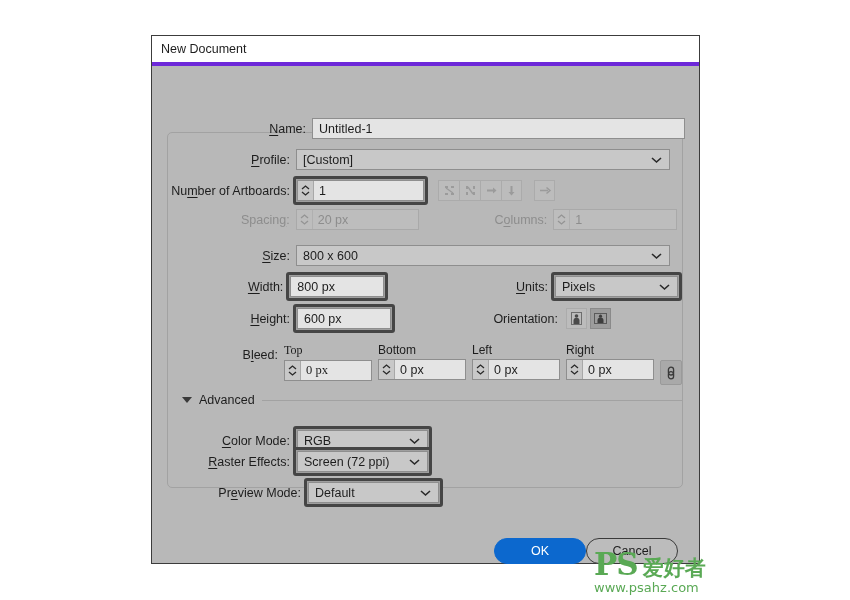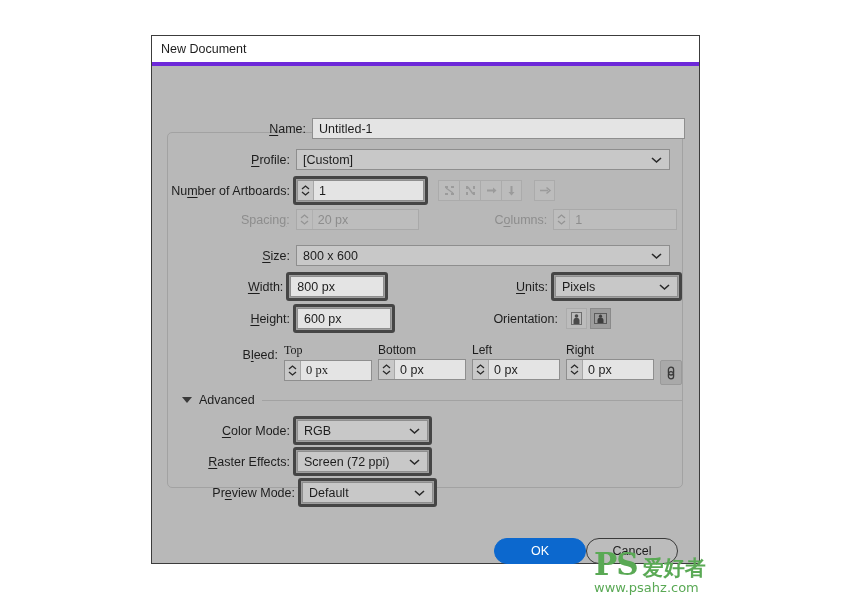--- a/index.html
+++ b/index.html
@@ -341,21 +341,21 @@
         </div>
       </div>
     </div>
 
     <div class="advbar">
       <span class="tri"></span>
       <span class="txt">Advanced</span>
       <span class="rule"></span>
     </div>
 
-    <div class="row" style="left:0;top:350px;width:525px;">
+    <div class="row" style="left:0;top:360px;width:525px;">
       <span class="lbl" style="width:138px;"><span class="u">C</span>olor Mode:</span>
       <div class="focus" style="margin-left:3px;">
         <div class="select" style="width:131px;">
           <span>RGB</span>
           <span class="chev">
             <svg width="11" height="7" viewBox="0 0 11 7">
                 <path d="M1 1.5 L5.5 5.5 L10 1.5" fill="none" stroke="#2a2a2a" stroke-width="1.6"></path>
               </svg>
           </span>
         </div>
@@ -369,21 +369,21 @@
           <span>Screen (72 ppi)</span>
           <span class="chev">
             <svg width="11" height="7" viewBox="0 0 11 7">
                 <path d="M1 1.5 L5.5 5.5 L10 1.5" fill="none" stroke="#2a2a2a" stroke-width="1.6"></path>
               </svg>
           </span>
         </div>
       </div>
     </div>
 
-    <div class="row" style="left:5px;top:412px;width:525px;">
+    <div class="row" style="left:11px;top:412px;width:525px;">
       <span class="lbl" style="width:138px;">Pr<span class="u">e</span>view Mode:</span>
       <div class="focus" style="margin-left:3px;">
         <div class="select" style="width:131px;">
           <span>Default</span>
           <span class="chev">
             <svg width="11" height="7" viewBox="0 0 11 7">
                 <path d="M1 1.5 L5.5 5.5 L10 1.5" fill="none" stroke="#2a2a2a" stroke-width="1.6"></path>
               </svg>
           </span>
         </div>

